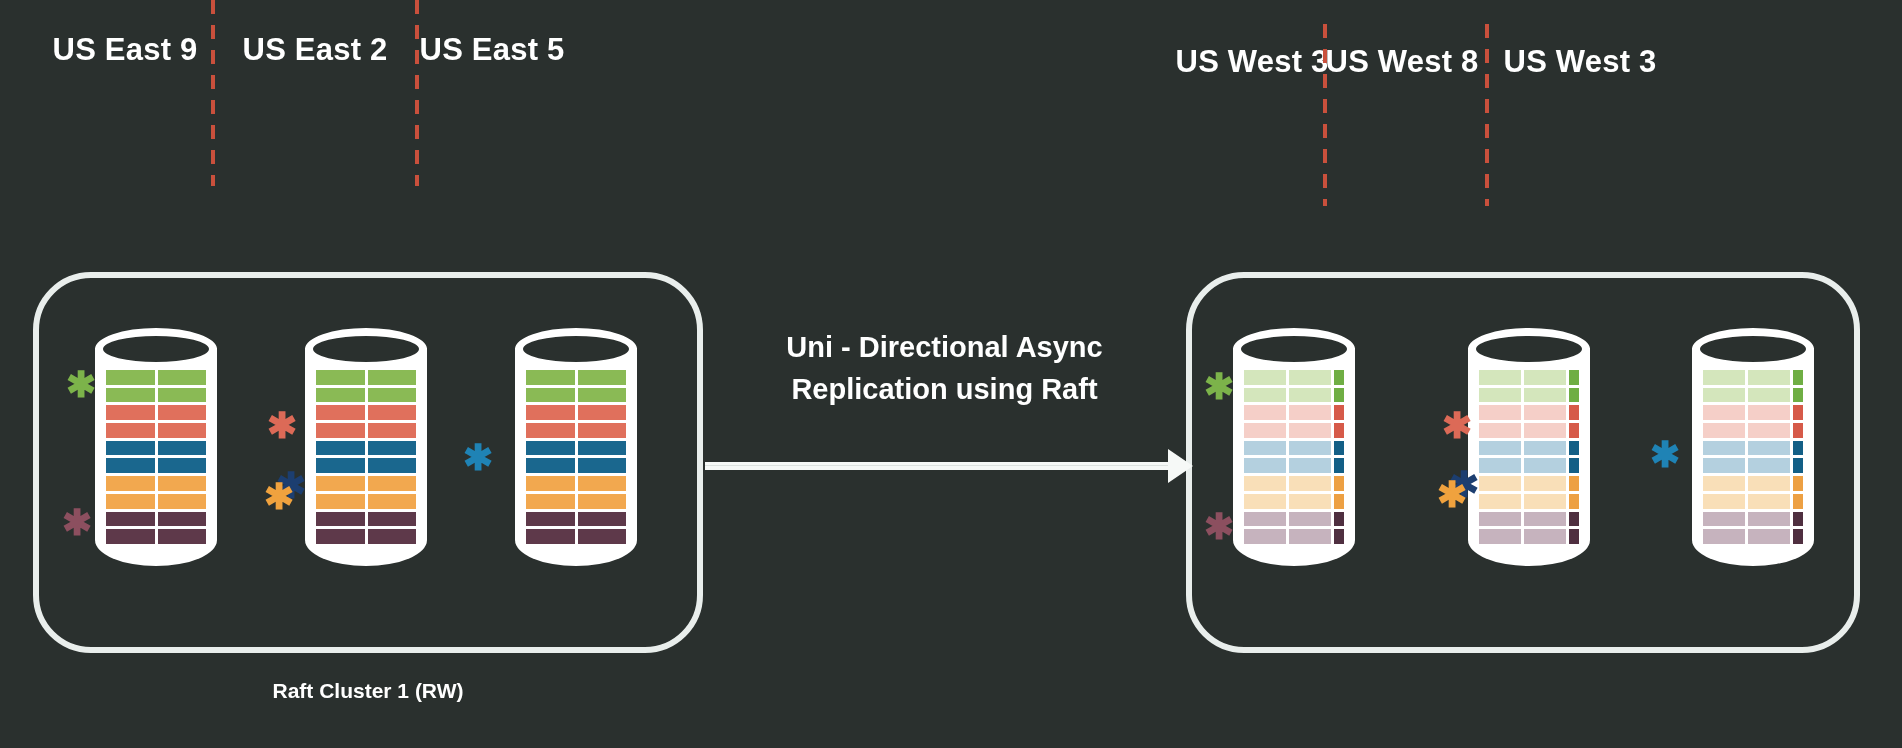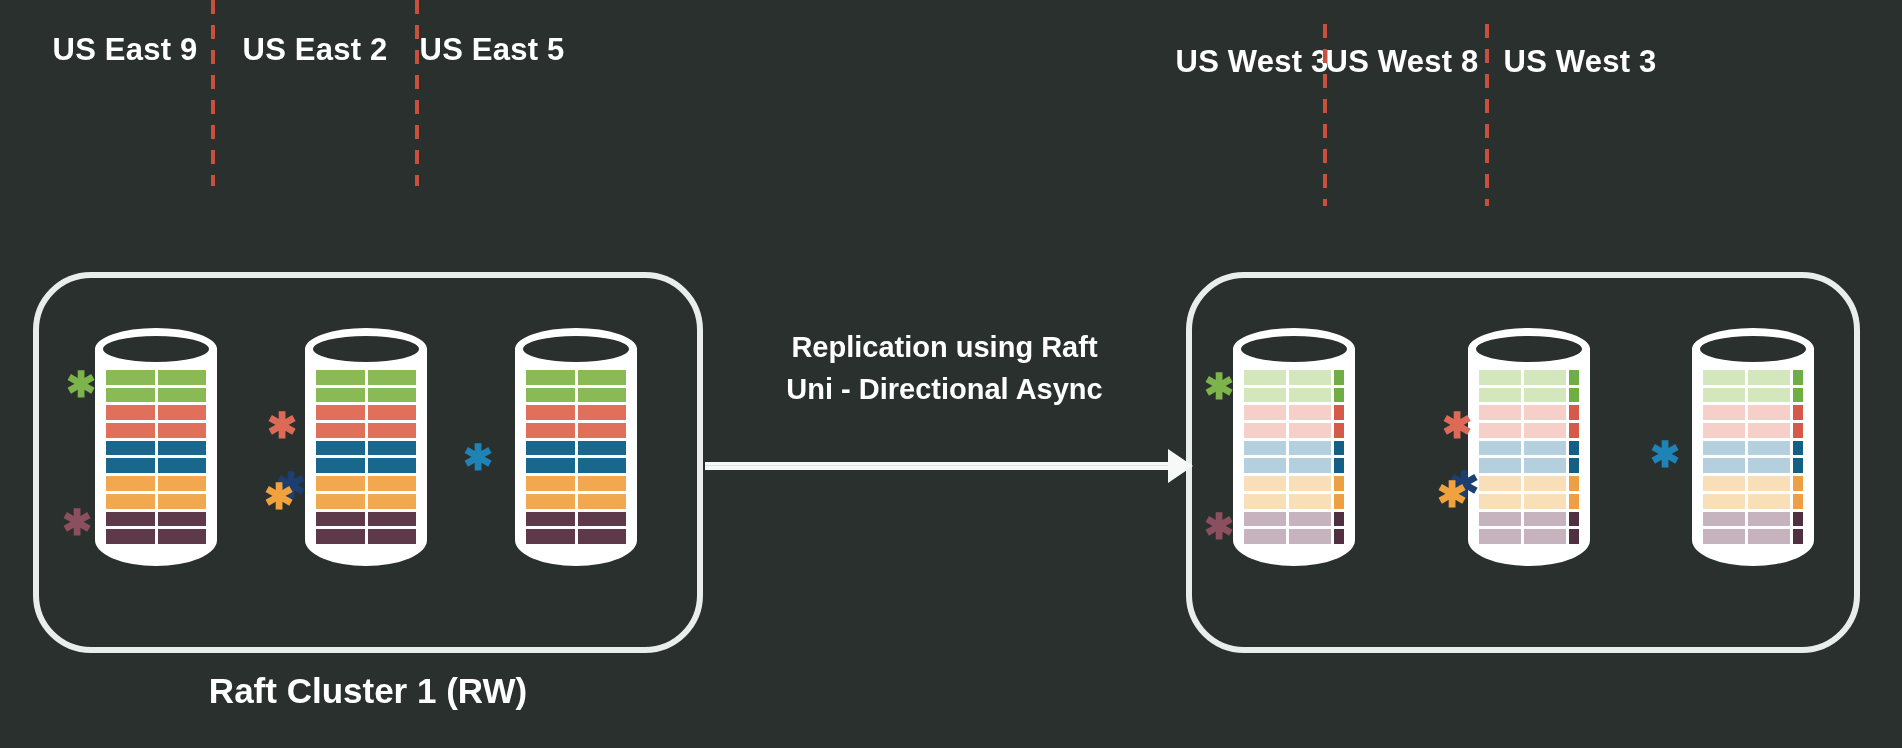--- a/index.html
+++ b/index.html
@@ -43,21 +43,21 @@
     box-sizing:border-box;
     border:6px solid #e9eeec;
     border-radius:58px;
     background:transparent;
   }
   .cb-east{left:33px;top:272px;width:670px;height:381px;}
   .cb-west{left:1186px;top:272px;width:674px;height:381px;}
   .cluster-label{
     position:absolute;
     color:#ffffff;
-    font-size:35px;font-weight:bold;
+    font-size:21px;font-weight:bold;
     text-align:center;
     line-height:34px;
     white-space:nowrap;
   }
   .cl-east{left:33px;width:670px;top:674px;}
   .cl-west{left:1186px;width:674px;top:674px;}
   
   .db{position:absolute;width:122px;height:238px;}
   .db .body{
     position:absolute;left:0;right:0;top:20px;bottom:0;
@@ -133,22 +133,22 @@
   <div class="divider dv-e2"></div>
   <div class="divider dv-w1"></div>
   <div class="divider dv-w2"></div>
 
   <div class="cluster-box cb-east"></div>
   <div class="cluster-box cb-west"></div>
 
   <div class="cluster-label cl-east">Raft Cluster 1 (RW)</div>
 
   <div class="mid-text">
+    <div>Uni - Directional Async</div>
     <div>Replication using Raft</div>
-    <div>Uni - Directional Async</div>
   </div>
 
   <div class="arrow-bar"></div>
   <div class="arrow-head"></div>
 
   <div id="generated">
       <div class="db" style="left: 95px; top: 328px; width: 122px; height: 238px;">
         <div class="body"></div>
         <div class="table">
           <div class="cell" style="background: rgb(138, 186, 85);"></div>

